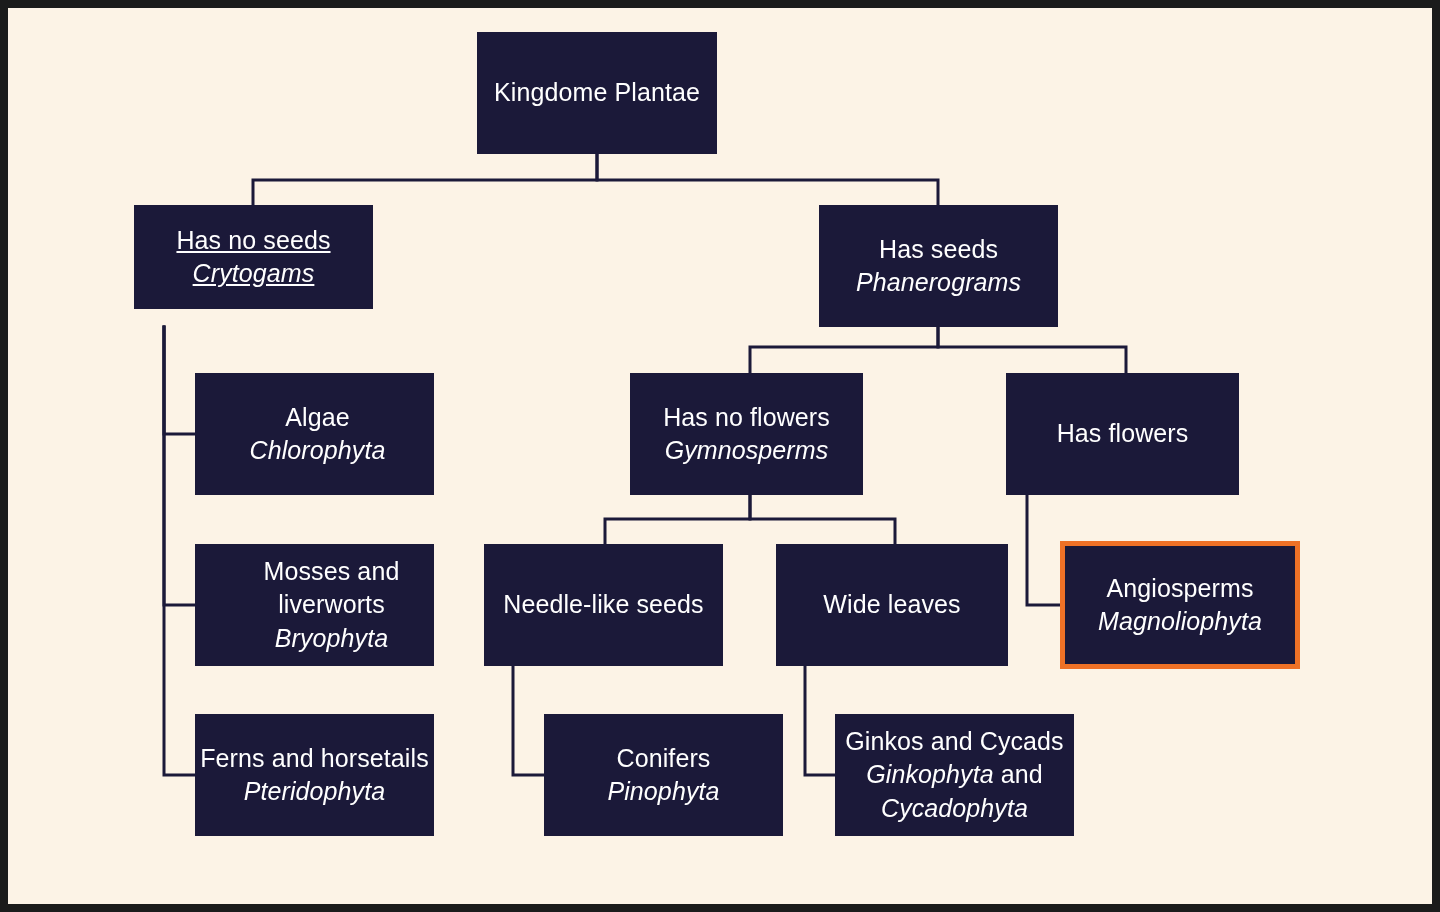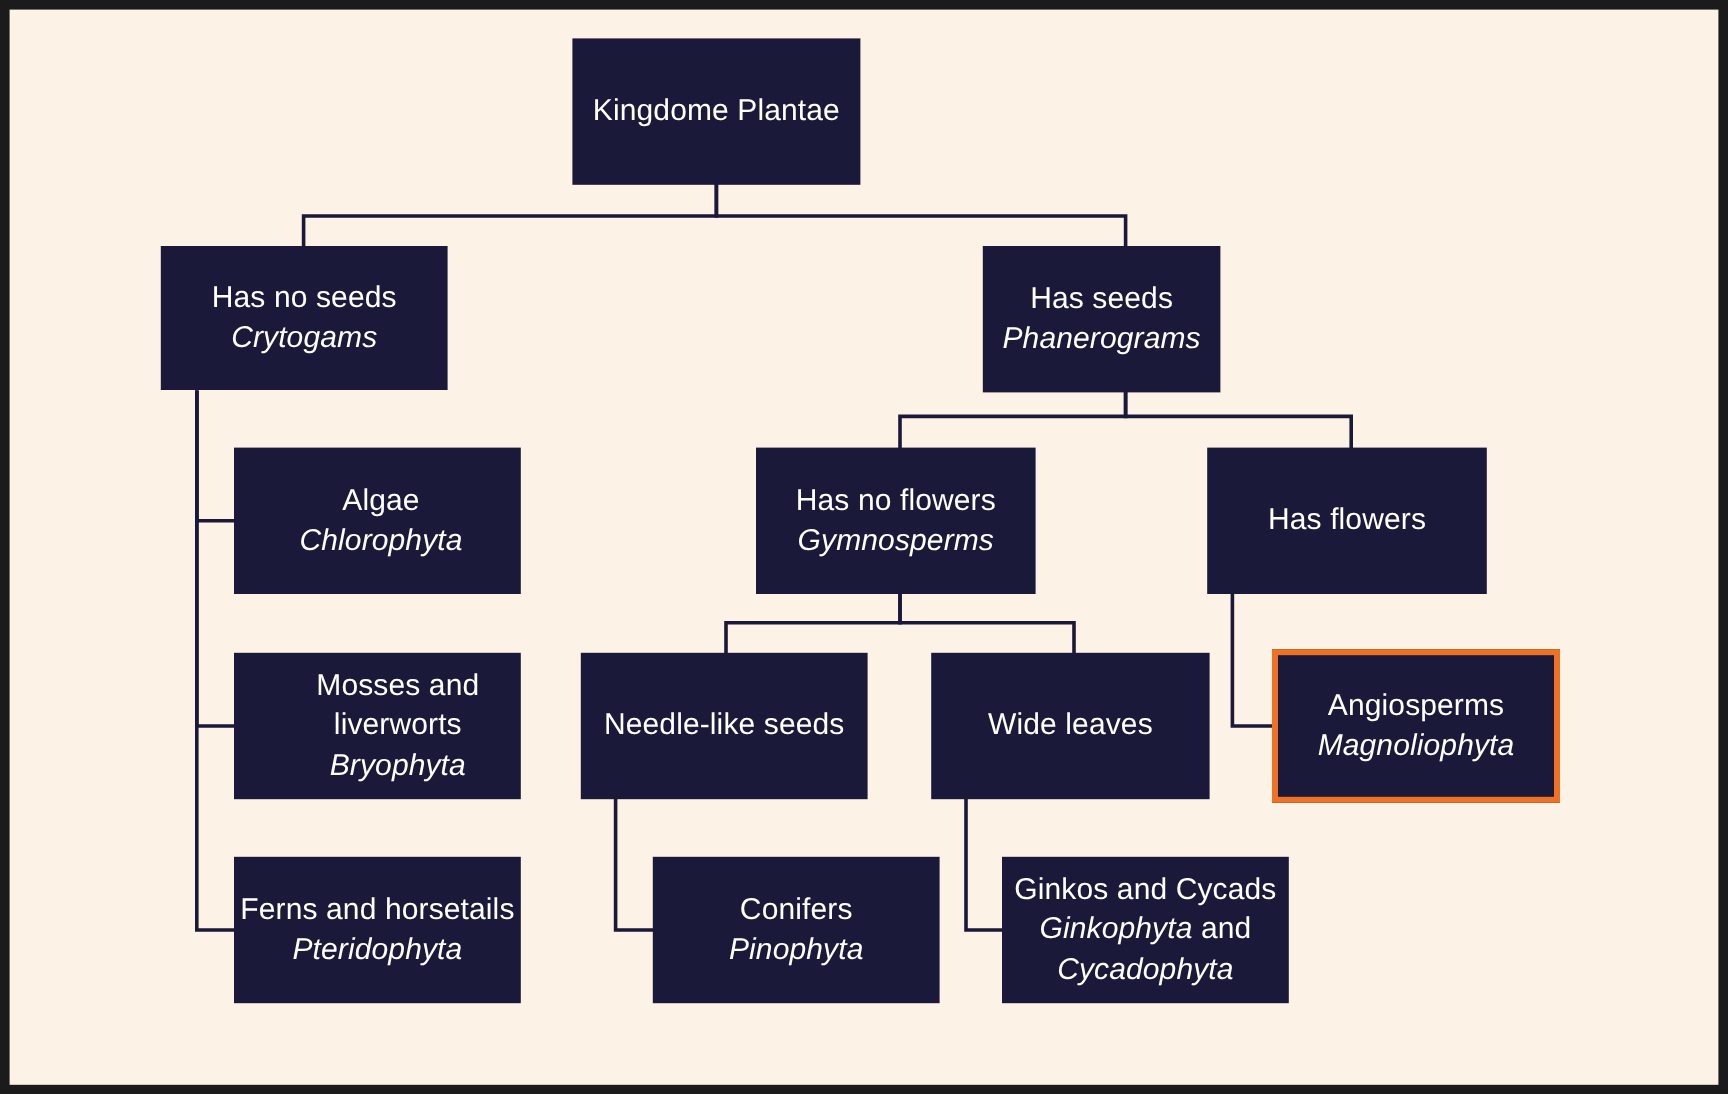--- a/index.html
+++ b/index.html
@@ -79,25 +79,25 @@
         <path d="M 742 487 L 742 511 L 597 511 L 597 536" fill="none" stroke="#1b1939" stroke-width="3" stroke-linecap="square"></path>
         <path d="M 742 487 L 742 511 L 887 511 L 887 536" fill="none" stroke="#1b1939" stroke-width="3" stroke-linecap="square"></path>
         <path d="M 1019 487 L 1019 597 L 1052 597" fill="none" stroke="#1b1939" stroke-width="3" stroke-linecap="square"></path>
         <path d="M 505 658 L 505 767 L 536 767" fill="none" stroke="#1b1939" stroke-width="3" stroke-linecap="square"></path>
         <path d="M 797 658 L 797 767 L 827 767" fill="none" stroke="#1b1939" stroke-width="3" stroke-linecap="square"></path>
       </svg>
     <div id="nodes">
         <div class="node" style="left: 469px; top: 24px; width: 240px; height: 122px;">
           <span class="line">Kingdome Plantae</span>
         </div>
-        <div class="node" style="left: 126px; top: 197px; width: 239px; height: 120px;">
+        <div class="node" style="left: 126px; top: 197px; width: 239px; height: 104px; text-decoration: underline;">
           <span class="line">Has no seeds</span>
           <span class="line it">Crytogams</span>
         </div>
-        <div class="node" style="left: 811px; top: 197px; width: 198px; height: 122px;">
+        <div class="node" style="left: 811px; top: 197px; width: 239px; height: 122px;">
           <span class="line">Has seeds</span>
           <span class="line it">Phanerograms</span>
         </div>
         <div class="node" style="left: 187px; top: 365px; width: 239px; height: 122px; padding-left: 16px;">
           <span class="line">Algae</span>
           <span class="line it">Chlorophyta</span>
         </div>
         <div class="node" style="left: 187px; top: 536px; width: 239px; height: 122px; padding-left: 44px;">
           <span class="line">Mosses and</span>
           <span class="line">liverworts</span>

